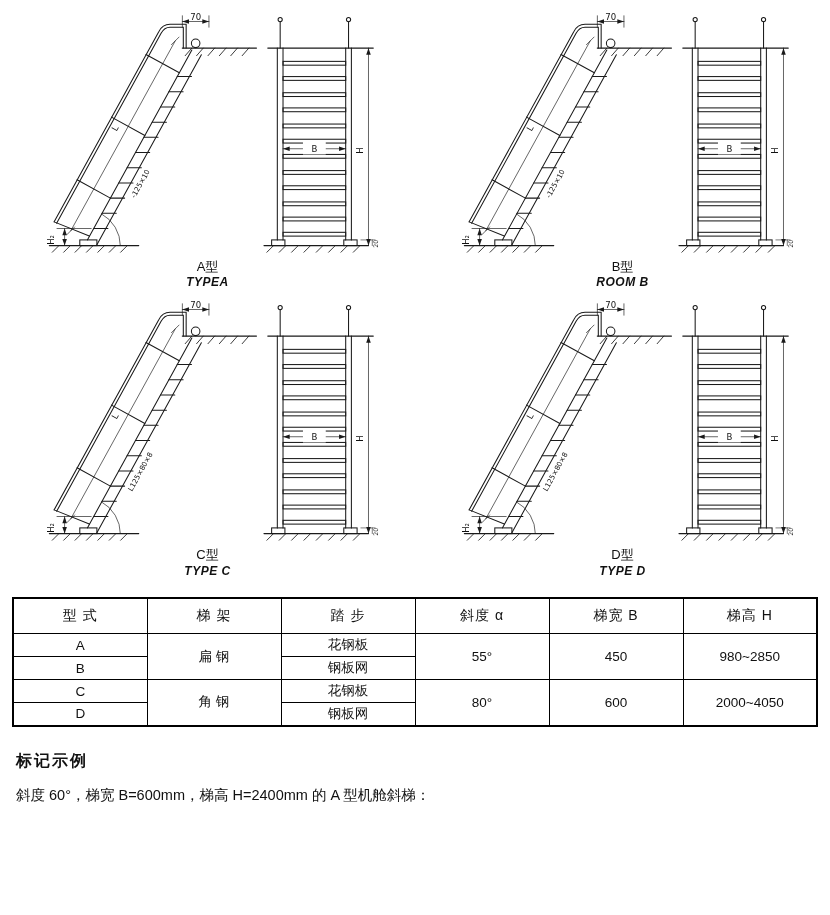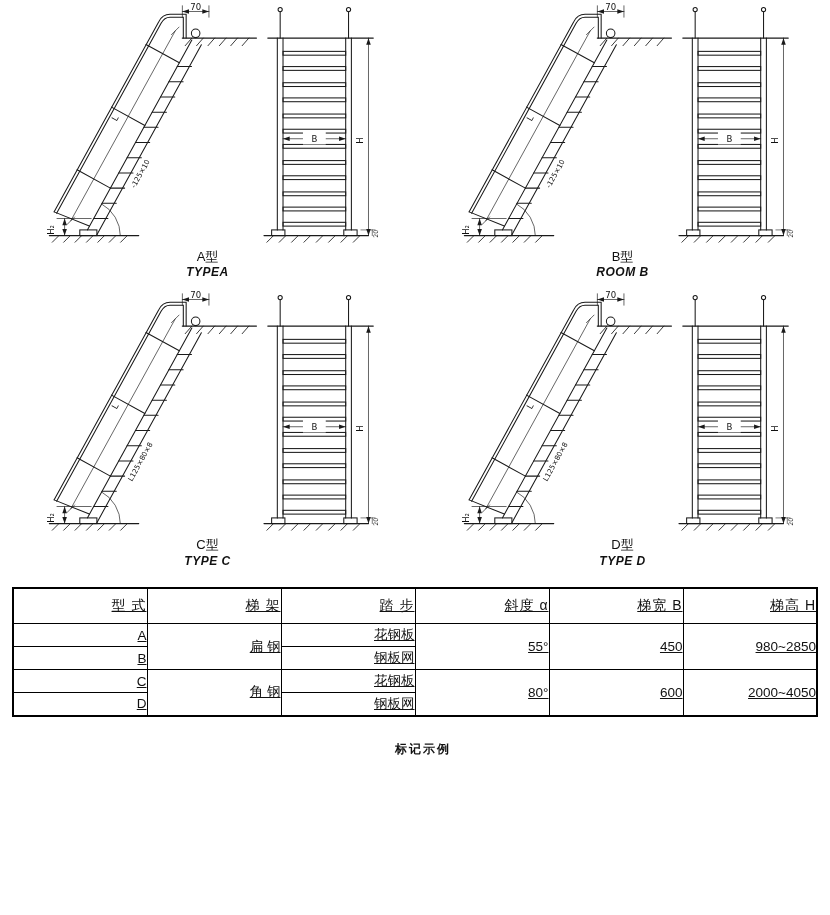--- a/index.html
+++ b/index.html
@@ -3,44 +3,44 @@
 <meta charset="utf-8">
 <style>
   * { margin:0; padding:0; box-sizing:border-box; }
   html,body { background:#ffffff; }
   body {
     width:830px; height:915px;
     font-family:"Liberation Sans","DejaVu Sans",sans-serif;
     color:#111;
     overflow:hidden;
   }
-  .page { width:830px; height:915px; padding-top:2px; background:#fff; }
+  .page { width:830px; height:915px; padding-top:12px; background:#fff; }
 
   .drawings { display:grid; grid-template-columns:1fr 1fr; row-gap:10px; }
   .panel { display:flex; flex-direction:column; align-items:center; }
   svg.ladder { display:block; }
   svg text { font-family:"DejaVu Sans","Liberation Sans",sans-serif; fill:#111; stroke:none; }
   .dim   { font-size:9px; }
   .dim-s { font-size:7.5px; }
   .dim-xs{ font-size:6.5px; }
 
   .caption { text-align:center; margin-top:2px; line-height:1.25; }
   .cap-cn { font-size:13px; font-weight:normal; }
   .cap-en { font-size:12px; font-weight:bold; letter-spacing:0.5px;font-style:italic; }
 
   table.spec {
     border-collapse:collapse; width:806px; margin:18px auto 0;
     table-layout:fixed; border:2px solid #000;
   }
-  .spec th, .spec td { border:1px solid #000; text-align:right; vertical-align:middle;text-decoration:underline; }
+  .spec th, .spec td { border:1px solid #000; text-align:center; vertical-align:middle; }
   .spec th { height:36px; font-size:14px; font-weight:normal; letter-spacing:1px; }
   .spec td { height:23px; font-size:13.5px; }
 
   .notes { margin:24px 0 0 16px; }
-  .notes-title { font-size:12px; font-weight:bold; letter-spacing:2px; margin-bottom:10px;text-align:center; }
+  .notes-title { font-size:16px; font-weight:bold; letter-spacing:2px; margin-bottom:10px; }
   .notes p { font-size:14.5px; line-height:1.8; }
 
   .defs-holder { position:absolute; width:0; height:0; overflow:hidden; }
 </style>
 </head>
 <body>
 
 <svg class="defs-holder" aria-hidden="true">
   <defs>
     <g id="ladder-sym" stroke="#1a1a1a" fill="none" stroke-width="1.1" stroke-linecap="round">
@@ -288,15 +288,16 @@
       </tr>
       <tr>
         <td>D</td>
         <td>钢板网</td>
       </tr>
     </tbody>
   </table>
 
   <div class="notes">
     <div class="notes-title">标记示例</div>
+    <p>斜度 60°，梯宽 B=600mm，梯高 H=2400mm 的 A 型机舱斜梯：</p>
   </div>
 
 </div>
 
 </body></html>

